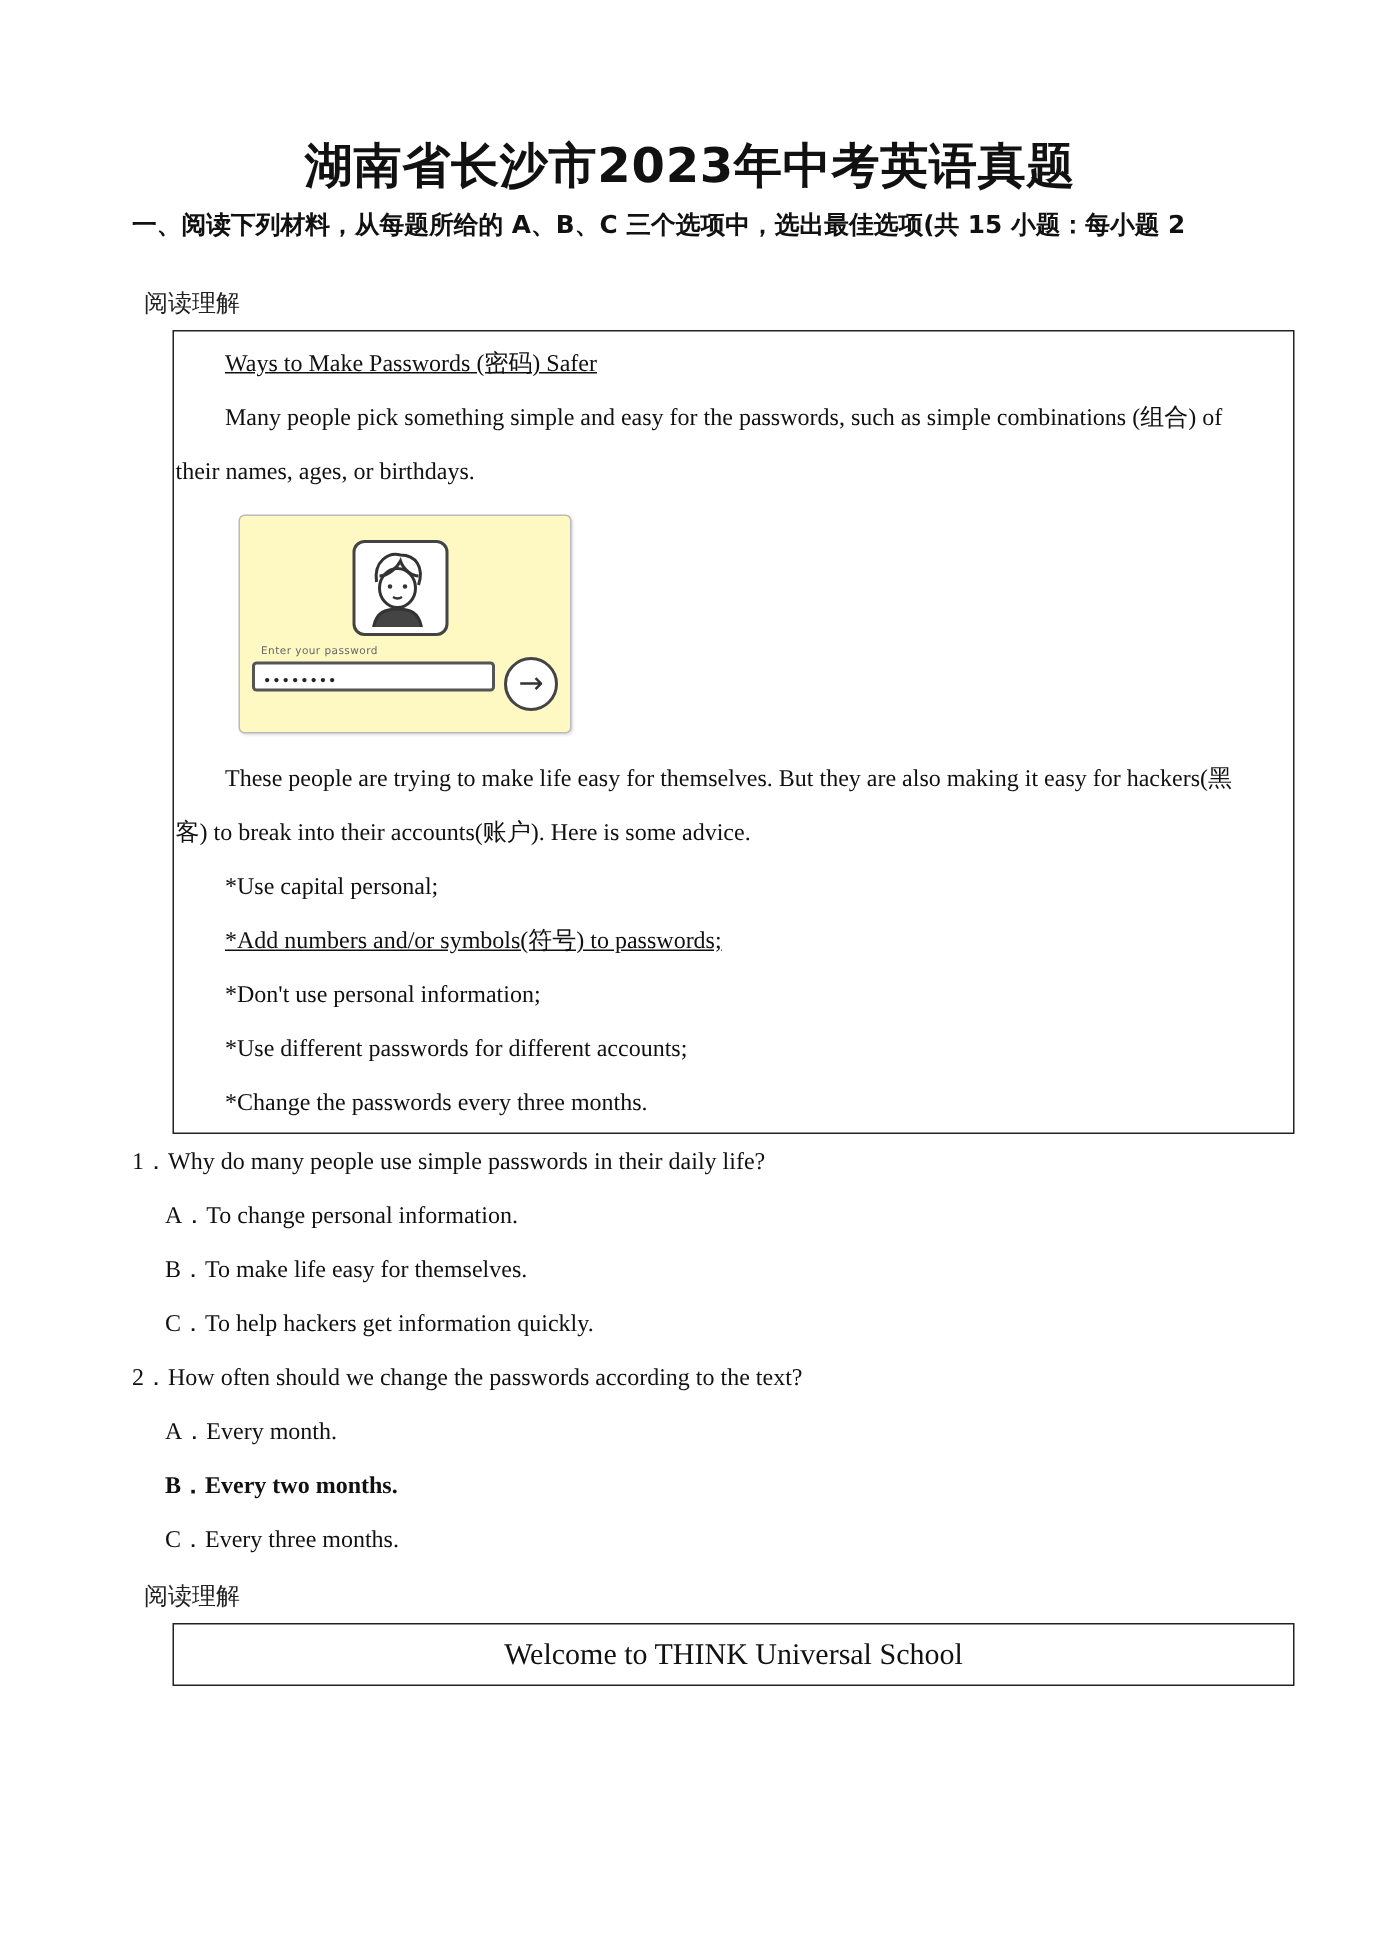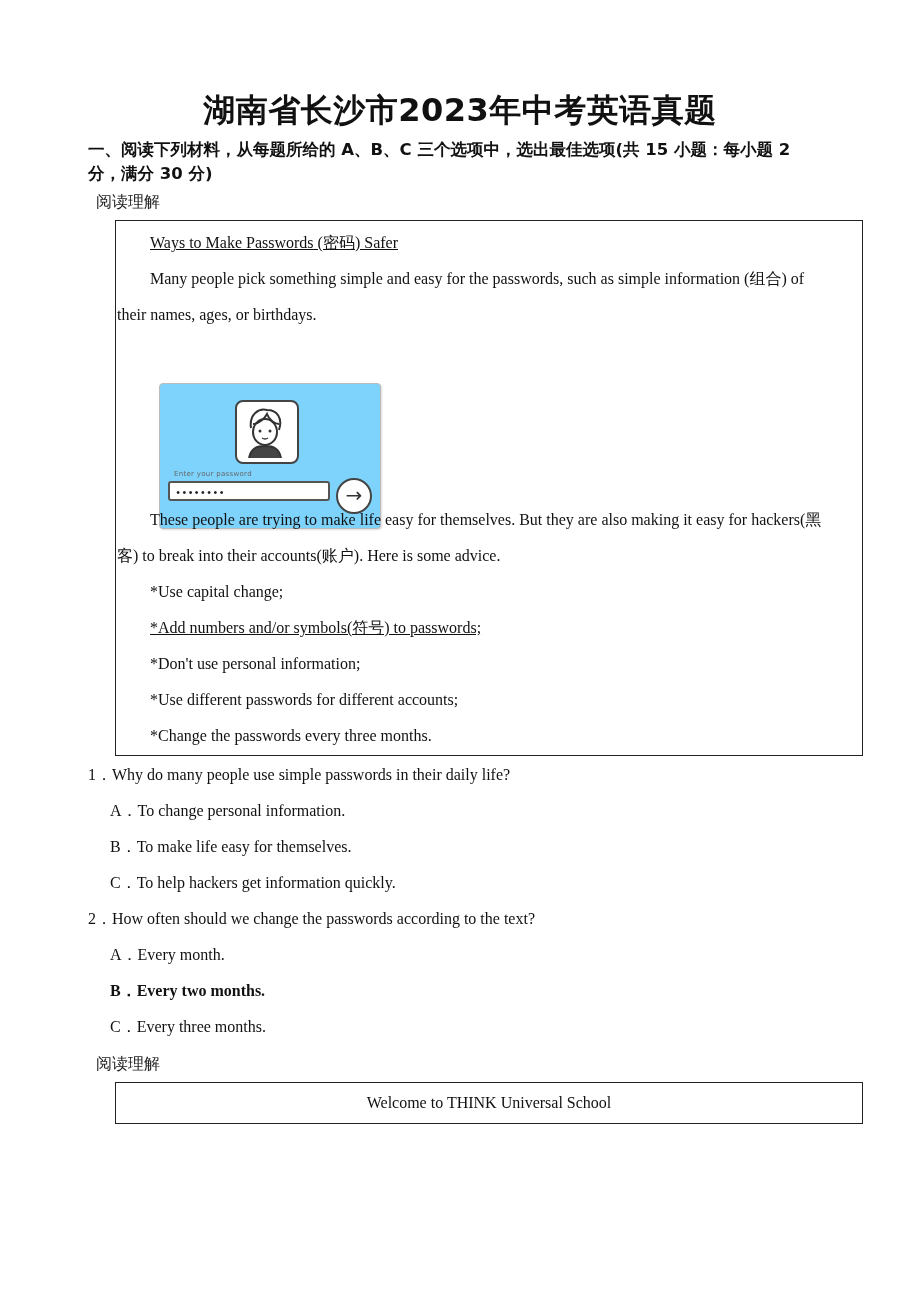--- a/index.html
+++ b/index.html
@@ -29,23 +29,22 @@
     }
     .passage { top: 220px; height: 536px; }
     .p-line {
       position: absolute; font-size: 16px; line-height: 20px; white-space: nowrap;
     }
     .indent { left: 34px; }
     .flush { left: 1px; }
     .u { text-decoration: underline; }
     .illus {
       position: absolute; left: 43px; top: 122px; width: 220px; height: 144px;
-      border: 1.5px solid #bbb; border-radius: 4px; background: #7dd3fc;
+      border: 1.5px solid #bbb; border-radius: 4px; background: #fef9c3;
       box-shadow: 1px 1px 2px #ddd;
-      margin-top: 40px;
     }
     .avatar {
       position: absolute; left: 75px; top: 16px; width: 60px; height: 60px;
       border: 2px solid #444; border-radius: 8px; background: #fff;
     }
     .pw-label {
       position: absolute; left: 14px; top: 86px; font-family: "DejaVu Sans", sans-serif;
       font-size: 7px; color: #666; letter-spacing: 0.3px;
     }
     .pw-field {
@@ -58,37 +57,36 @@
       position: absolute; left: 176px; top: 94px; width: 32px; height: 32px;
       border: 2px solid #444; border-radius: 50%; background: #fff;
       text-align: center; line-height: 30px; font-size: 20px; color: #333;
       font-family: "DejaVu Sans", sans-serif;
     }
     .q {
       position: absolute; font-size: 16px; line-height: 20px; white-space: nowrap;
     }
     .q-stem { left: 88px; }
     .q-opt { left: 110px; }
-    .welcome { top: 1082px; height: 42px; text-align: center; font-size: 16px; line-height: 40px; }
+    .welcome { top: 1082px; height: 42px; text-align: center; font-size: 20px; line-height: 40px; }
   </style>
 </head>
 <body>
 
 <div class="title">湖南省长沙市2023年中考英语真题</div>
 
 <div class="section-head">
   <div>一、阅读下列材料，从每题所给的 A、B、C 三个选项中，选出最佳选项(共 15 小题：每小题 2</div>
-  <div>分，满分 30 分)</div>
 </div>
 
 <div class="label" style="top:192px;">阅读理解</div>
 
 <div class="box passage">
   <div class="p-line indent u" style="top:12px;">Ways to Make Passwords (密码) Safer</div>
-  <div class="p-line indent" style="top:48px;">Many people pick something simple and easy for the passwords, such as simple information (组合) of</div>
+  <div class="p-line indent" style="top:48px;">Many people pick something simple and easy for the passwords, such as simple combinations (组合) of</div>
   <div class="p-line flush" style="top:84px;">their names, ages, or birthdays.</div>
 
   <div class="illus">
     <div class="avatar">
       <svg width="56" height="56" viewBox="0 0 56 56">
         <path d="M14 26 C12 12 22 6 30 8 C40 8 46 16 42 28" fill="none" stroke="#333" stroke-width="2"></path>
         <path d="M16 22 C22 22 28 16 30 12 C32 18 38 22 42 22" fill="none" stroke="#333" stroke-width="2"></path>
         <ellipse cx="28" cy="30" rx="12" ry="13" fill="none" stroke="#333" stroke-width="2"></ellipse>
         <circle cx="23" cy="29" r="1.5" fill="#333"></circle>
         <circle cx="33" cy="29" r="1.5" fill="#333"></circle>
@@ -97,21 +95,21 @@
       </svg>
     </div>
     <div class="pw-label">Enter your password</div>
     <div class="pw-field">••••••••</div>
     <div class="go-btn">→</div>
   </div>
 
   <div class="p-line indent" style="top:289px;">These people are trying to make life easy for themselves. But they are also making it easy for hackers(黑</div>
   <div class="p-line flush" style="top:325px;">客) to break into their accounts(账户). Here is some advice.</div>
 
-  <div class="p-line indent" style="top:361px;">*Use capital change;</div>
+  <div class="p-line indent" style="top:361px;">*Use capital personal;</div>
   <div class="p-line indent" style="top:397px;text-decoration:underline;">*Add numbers and/or symbols(符号) to passwords;</div>
   <div class="p-line indent" style="top:433px;">*Don't use personal information;</div>
   <div class="p-line indent" style="top:469px;">*Use different passwords for different accounts;</div>
   <div class="p-line indent" style="top:505px;">*Change the passwords every three months.</div>
 </div>
 
 <div class="q q-stem" style="top:765px;">1．Why do many people use simple passwords in their daily life?</div>
 <div class="q q-opt" style="top:801px;">A．To change personal information.</div>
 <div class="q q-opt" style="top:837px;">B．To make life easy for themselves.</div>
 <div class="q q-opt" style="top:873px;">C．To help hackers get information quickly.</div>

